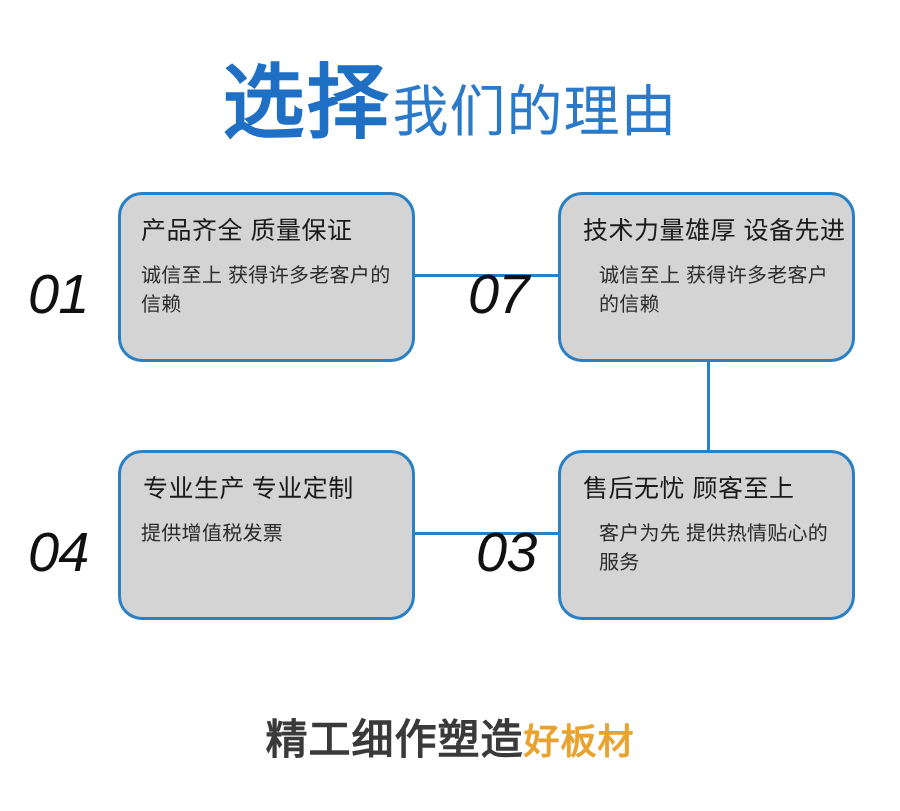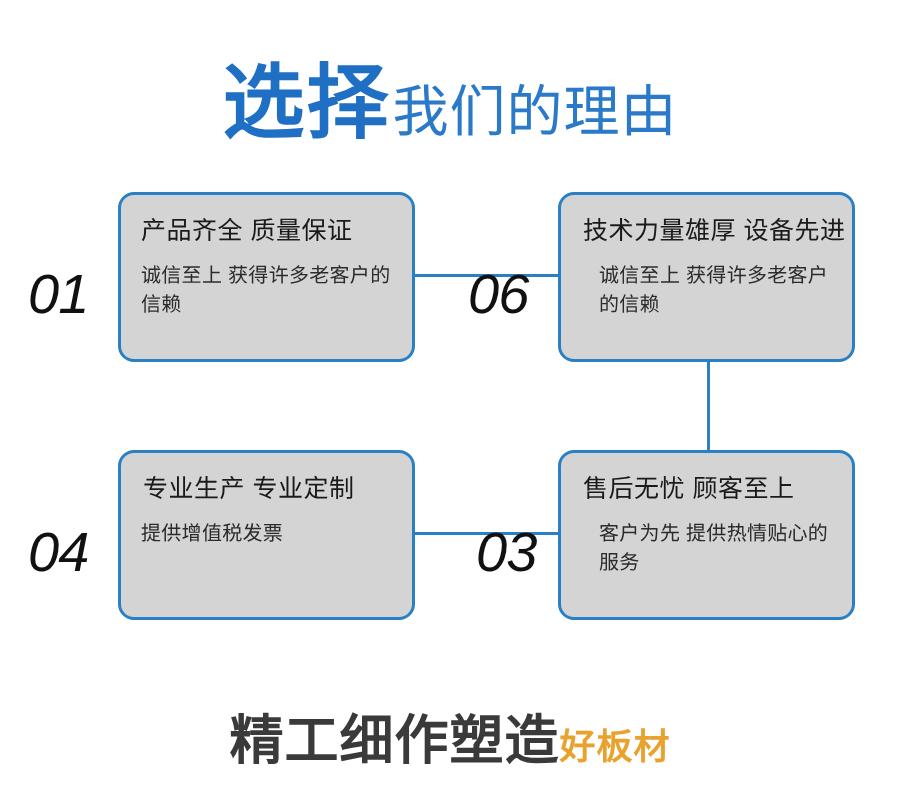--- a/index.html
+++ b/index.html
@@ -63,26 +63,26 @@
   .conn-43 { left: 412px; top: 532px; width: 149px; }
 
   
   .card {
     position: absolute;
     width: 297px;
     height: 170px;
     box-sizing: border-box;
     background: #d4d4d4;
     border: 3px solid #2a80c4;
-    border-radius: 16px;
+    border-radius: 24px;
     padding: 22px 14px 0 20px;
   }
   .card-1 { left: 118px; top: 192px; }
   .card-2 { left: 558px; top: 192px; }
-  .card-4 { left: 118px; top: 450px; }
+  .card-4 { left: 118px; top: 450px; font-family: Liberation Serif, serif; }
   .card-3 { left: 558px; top: 450px; }
 
   .card-title {
     font-size: 25px;
     font-weight: normal;
     color: #1a1a1a;
     line-height: 1.1;
     letter-spacing: 0.5px;
     white-space: nowrap;
   }
@@ -127,21 +127,21 @@
     position: absolute;
     left: 0;
     top: 700px;
     width: 900px;
     height: 80px;
     line-height: 80px;
     text-align: center;
     white-space: nowrap;
   }
   .slogan-dark {
-    font-size: 54px;
+    font-size: 42px;
     font-weight: bold;
     color: #3a3a3a;
     letter-spacing: 1px;
     vertical-align: baseline;
   }
   .slogan-accent {
     font-size: 36px;
     font-weight: bold;
     color: #e8a22d;
     letter-spacing: 1px;
@@ -164,21 +164,21 @@
   <div class="card card-1">
     <div class="card-title">产品齐全 质量保证</div>
     <div class="card-body">诚信至上 获得许多老客户的信赖</div>
   </div>
   <div class="step-num num-01">01</div>
 
   <div class="card card-2">
     <div class="card-title">技术力量雄厚 设备先进</div>
     <div class="card-body">诚信至上 获得许多老客户的信赖</div>
   </div>
-  <div class="step-num num-02">06</div>
+  <div class="step-num num-02">07</div>
 
   <div class="card card-4">
     <div class="card-title">专业生产 专业定制</div>
     <div class="card-body">
       <div>提供增值税发票</div>
     </div>
   </div>
   <div class="step-num num-04">04</div>
 
   <div class="card card-3">

